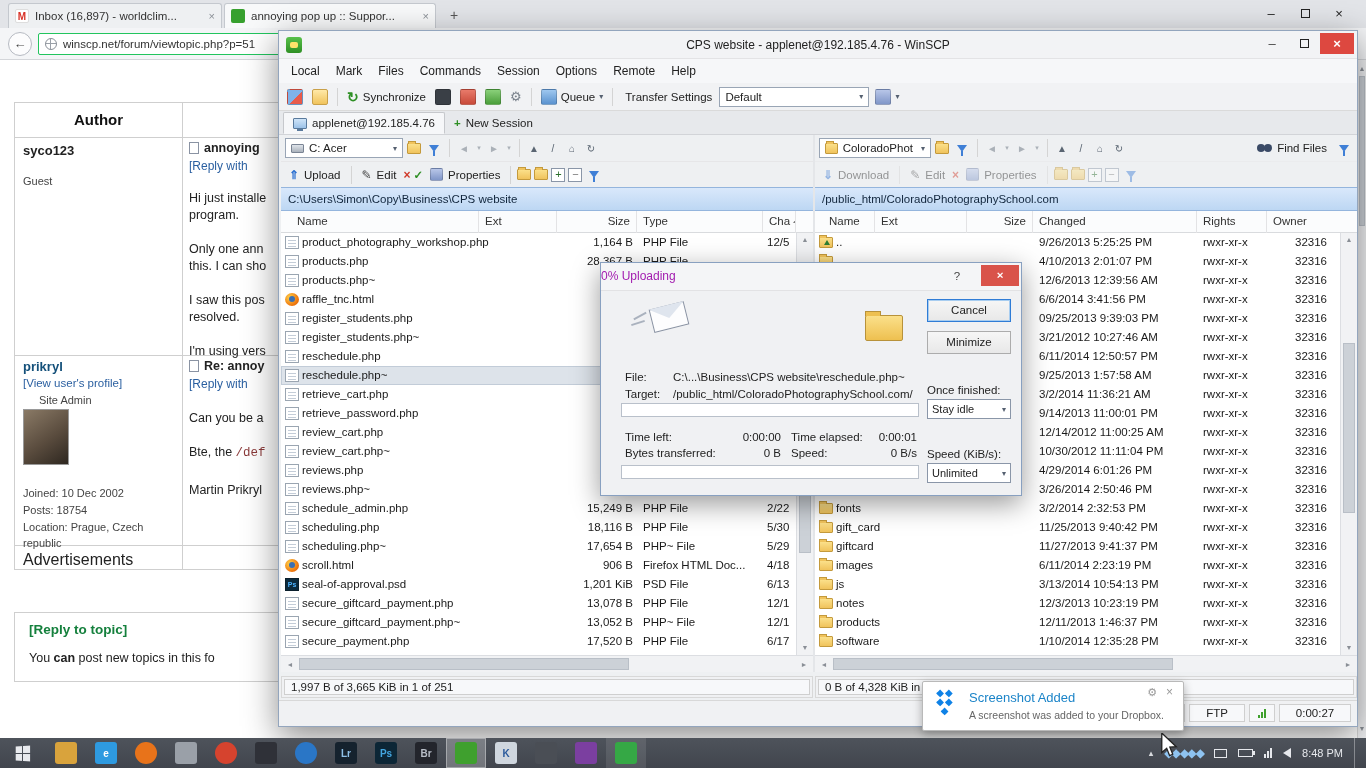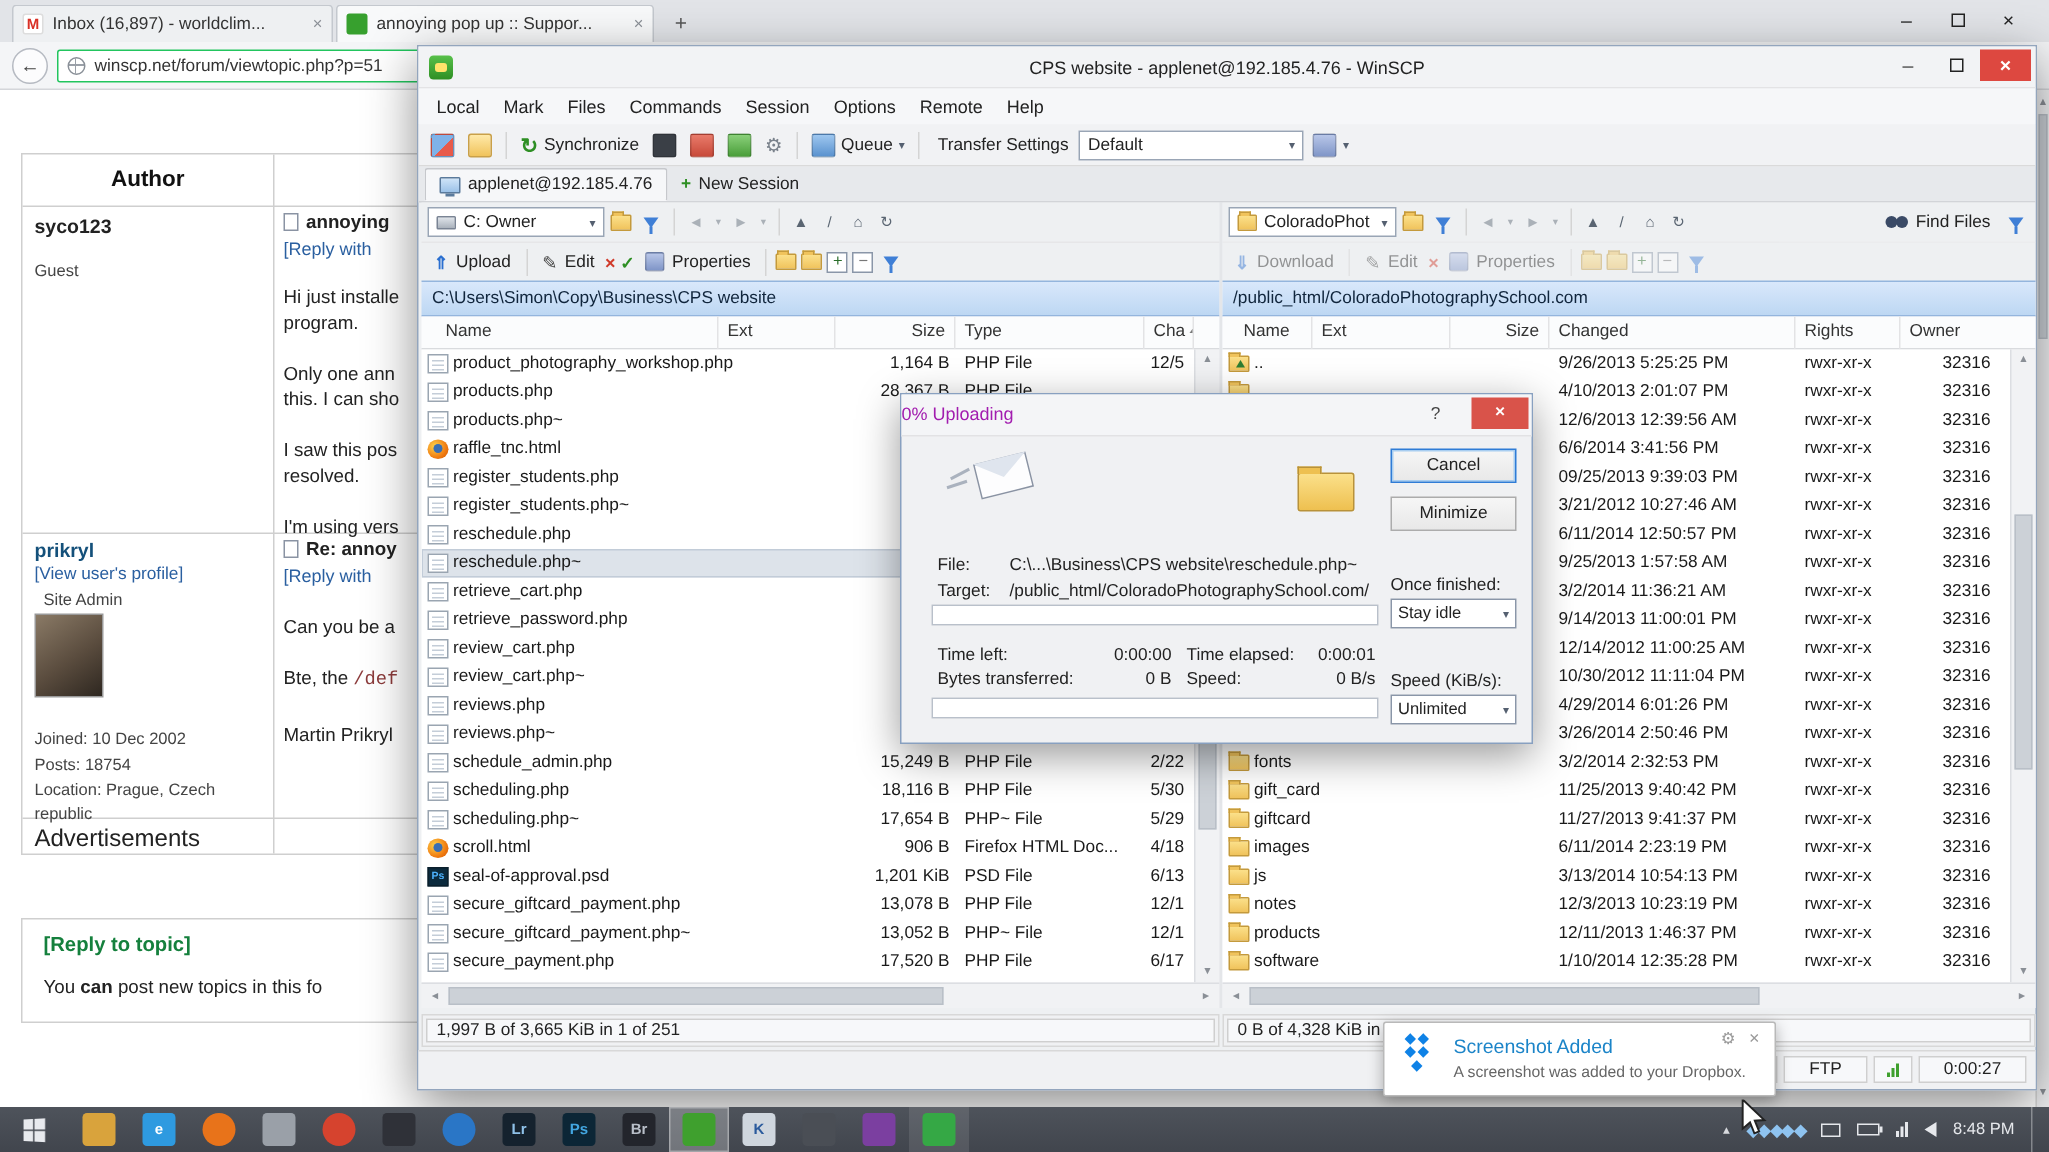--- a/index.html
+++ b/index.html
@@ -253,21 +253,21 @@
           <div class="fline">this. I can sho</div>
           <div class="fline"></div>
           <div class="fline">I saw this pos</div>
           <div class="fline">resolved.</div>
           <div class="fline"></div>
           <div class="fline">I'm using vers</div>
         </div>
 
       <div class="abs fuser2" style="left:8px;top:256px">prikryl</div>
       <div class="abs flink" style="left:8px;top:274px;font-size:11.5px">[View user's profile]</div>
-      <div class="abs fsmall" style="left:14px;top:291px">Site Admin</div>
+      <div class="abs fsmall" style="left:24px;top:291px">Site Admin</div>
       <div class="avatar"></div>
       <div class="abs fsmall" style="left:8px;top:384px">Joined: 10 Dec 2002</div>
       <div class="abs fsmall" style="left:8px;top:401px">Posts: 18754</div>
       <div class="abs fsmall" style="left:8px;top:418px">Location: Prague, Czech</div>
       <div class="abs fsmall" style="left:8px;top:434px">republic</div>
       <div class="abs" style="left:174px;top:256px;font-weight:bold;font-size:12.5px"><span class="posticon"></span><span>Re: annoy</span></div>
       <div class="abs flink" style="left:174px;top:274px;font-size:12px">[Reply with</div>
       <div class="abs fline" style="left:174px;top:308px">Can you be a</div>
       <div class="abs fline" style="left:174px;top:342px"><span>Bte, the </span><span class="code">/def</span></div>
       <div class="abs fline" style="left:174px;top:380px">Martin Prikryl</div>
@@ -356,21 +356,21 @@
       <span class="stab">
           <span class="g green">+</span>
           <span>New Session</span>
         </span>
     </div>
 
     <div class="panel l">
       <div class="rowbar drivebar">
         <span class="combo" style="width:118px">
             <span class="dico"></span>
-            <span>C: Owner</span>
+            <span>C: Acer</span>
             <span class="g dd">▾</span>
           </span>
         <span class="ib">
             <span class="mfold"></span>
           </span>
         <span class="funnel"></span>
         <span class="tsep"></span>
         <span class="ib dis">◄</span>
         <span class="ib sm dis">▾</span>
         <span class="ib dis">►</span>

